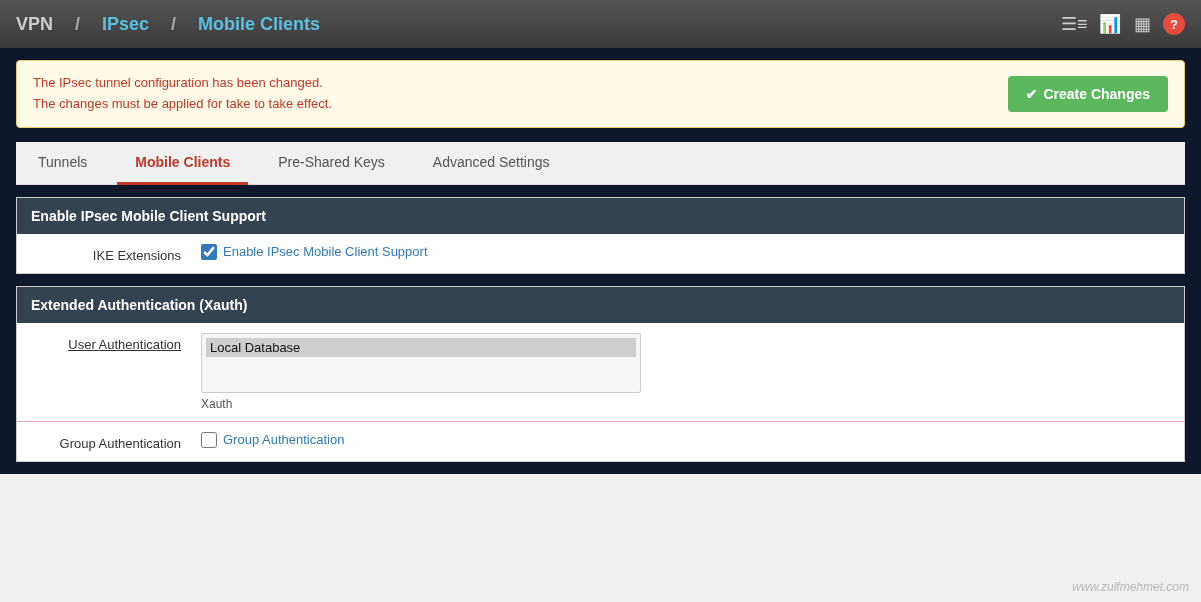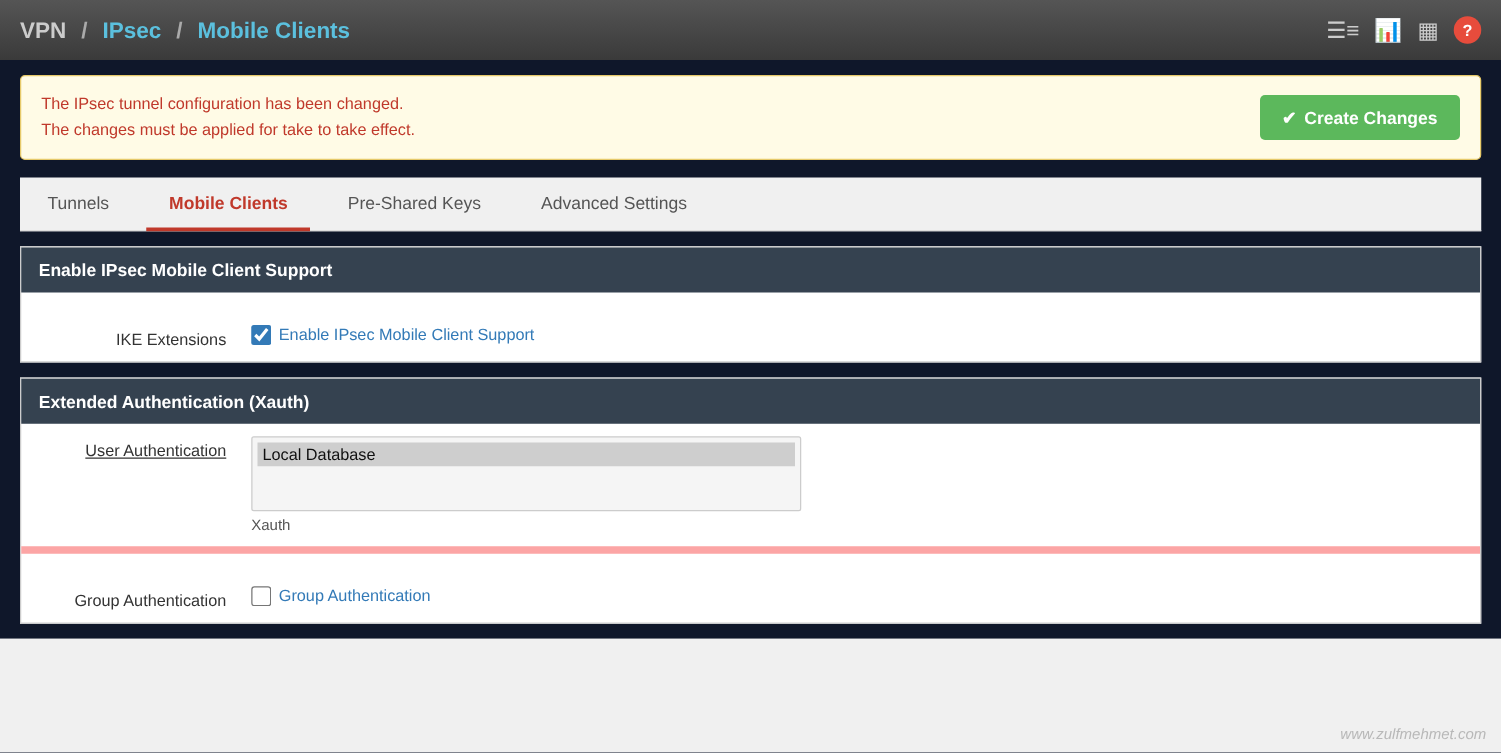--- a/index.html
+++ b/index.html
@@ -10,21 +10,21 @@
       background: linear-gradient(to bottom, #555, #3a3a3a);
       display: flex;
       align-items: center;
       justify-content: space-between;
       padding: 0 16px;
       height: 48px;
     }
     .breadcrumb {
       display: flex;
       align-items: flex-end;
-      gap: 12px;
+      gap: 22px;
       font-size: 18px;
       font-weight: bold;
     }
     .breadcrumb-vpn { color: #ccc; }
     .breadcrumb-sep { color: #aaa; }
     .breadcrumb-ipsec { color: #5bc0de; }
     .breadcrumb-mobile { color: #5bc0de; }
     .topbar-icons {
       display: flex;
       align-items: center;
@@ -100,24 +100,24 @@
     .panel-header {
       background: #354250;
       color: white;
       font-weight: bold;
       font-size: 14px;
       padding: 10px 14px;
     }
     .panel-row {
       display: flex;
       align-items: flex-start;
-      border-bottom: 6px solid #fca5a5;
+      border-bottom: 1px solid #fca5a5;
       padding: 10px 0;
     }
-    .panel-row:last-child { border-bottom: none; margin-top: 16px; }
+    .panel-row:last-child { border-bottom: none; }
     .panel-label {
       width: 180px;
       text-align: right;
       padding-right: 16px;
       padding-top: 4px;
       font-size: 13px;
       color: #333;
       flex-shrink: 0;
     }
     .panel-label.underline {

